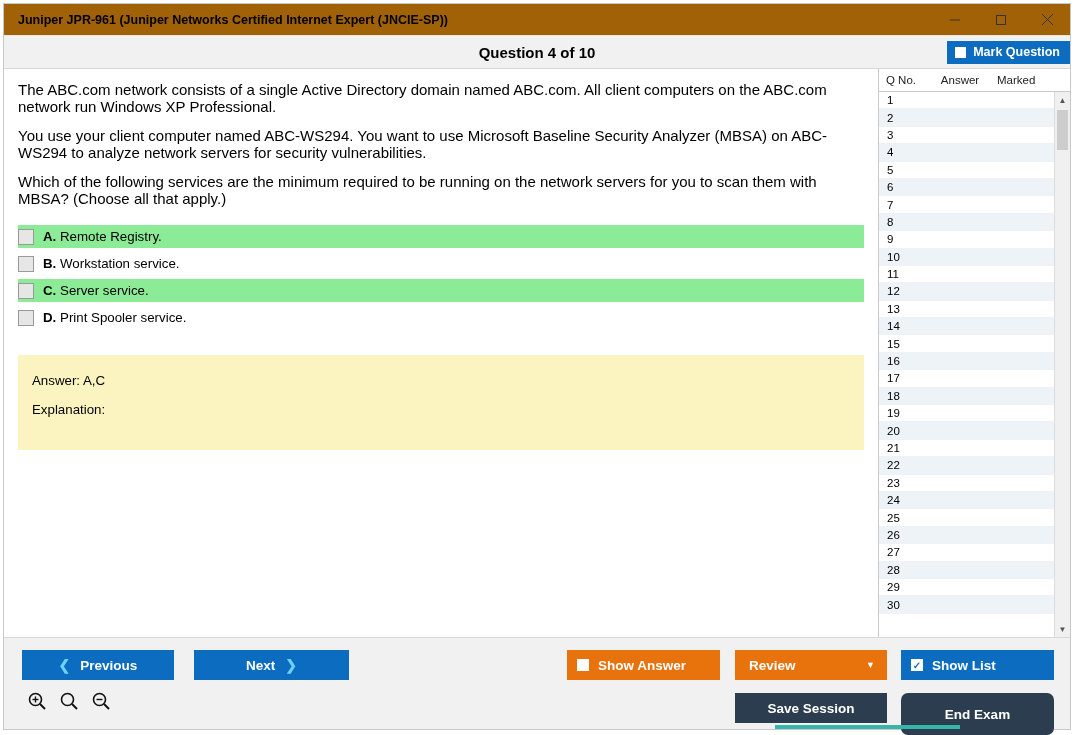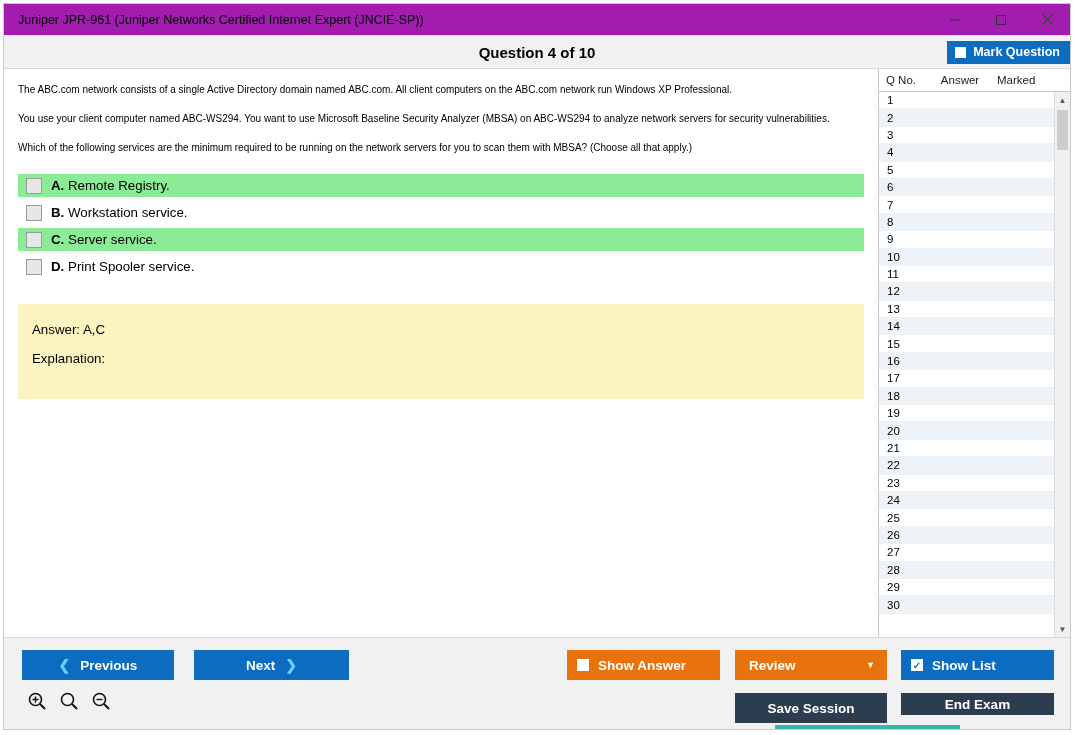--- a/index.html
+++ b/index.html
@@ -24,25 +24,26 @@
     background: #ffffff;
     border: 1px solid #c8c8c8;
     box-sizing: border-box;
     display: flex;
     flex-direction: column;
   }
   
   .titlebar {
     height: 32px;
     min-height: 32px;
-    background: #a21caf;
+    background: #a16207;
     display: flex;
     align-items: center;
     border-bottom: 1px solid #e6e6e6;
     box-sizing: border-box;
+    font-weight: bold;
   }
   .titlebar .title-text {
     padding-left: 14px;
     font-size: 12.5px;
     color: #000;
     white-space: nowrap;
   }
   .titlebar .spacer { flex: 1; }
   .win-btn {
     width: 46px;
@@ -103,35 +104,34 @@
     background: #fff;
   }
   .question-pane {
     flex: 1;
     padding: 10px 14px 0 14px;
     box-sizing: border-box;
     position: relative;
     overflow: hidden;
   }
   .q-para {
-    font-size: 10px;
+    font-size: 15px;
     line-height: 17px;
     margin: 0 0 12px 0;
     color: #000;
   }
   .q-para.first { margin-top: 2px; }
   .choices {
     margin-top: 18px;
   }
   .choice-row {
     display: flex;
     align-items: center;
     height: 23px;
     margin-bottom: 4px;
-    padding-left: 8px;
     box-sizing: border-box;
   }
   .choice-row.correct { background: #8ceb96; }
   .choice-box {
     width: 14px;
     height: 14px;
     border: 1px solid #9a9a9a;
     background: #e6e6e6;
     margin-right: 9px;
     flex: 0 0 auto;
@@ -305,21 +305,21 @@
     font-weight: bold;
   }
   .btn-save {
     position: absolute;
     left: 731px; top: 55px;
     width: 152px; height: 30px;
   }
   .btn-end {
     position: absolute;
     left: 897px; top: 55px;
-    width: 153px; height: 22px;
+    width: 153px; height: 42px; border-radius: 7px;
   }
   .zoom-bar {
     position: absolute;
     left: 22px; top: 52px;
     display: flex;
     align-items: center;
     gap: 10px;
   }
   .zoom-ico {
     width: 22px; height: 22px;

